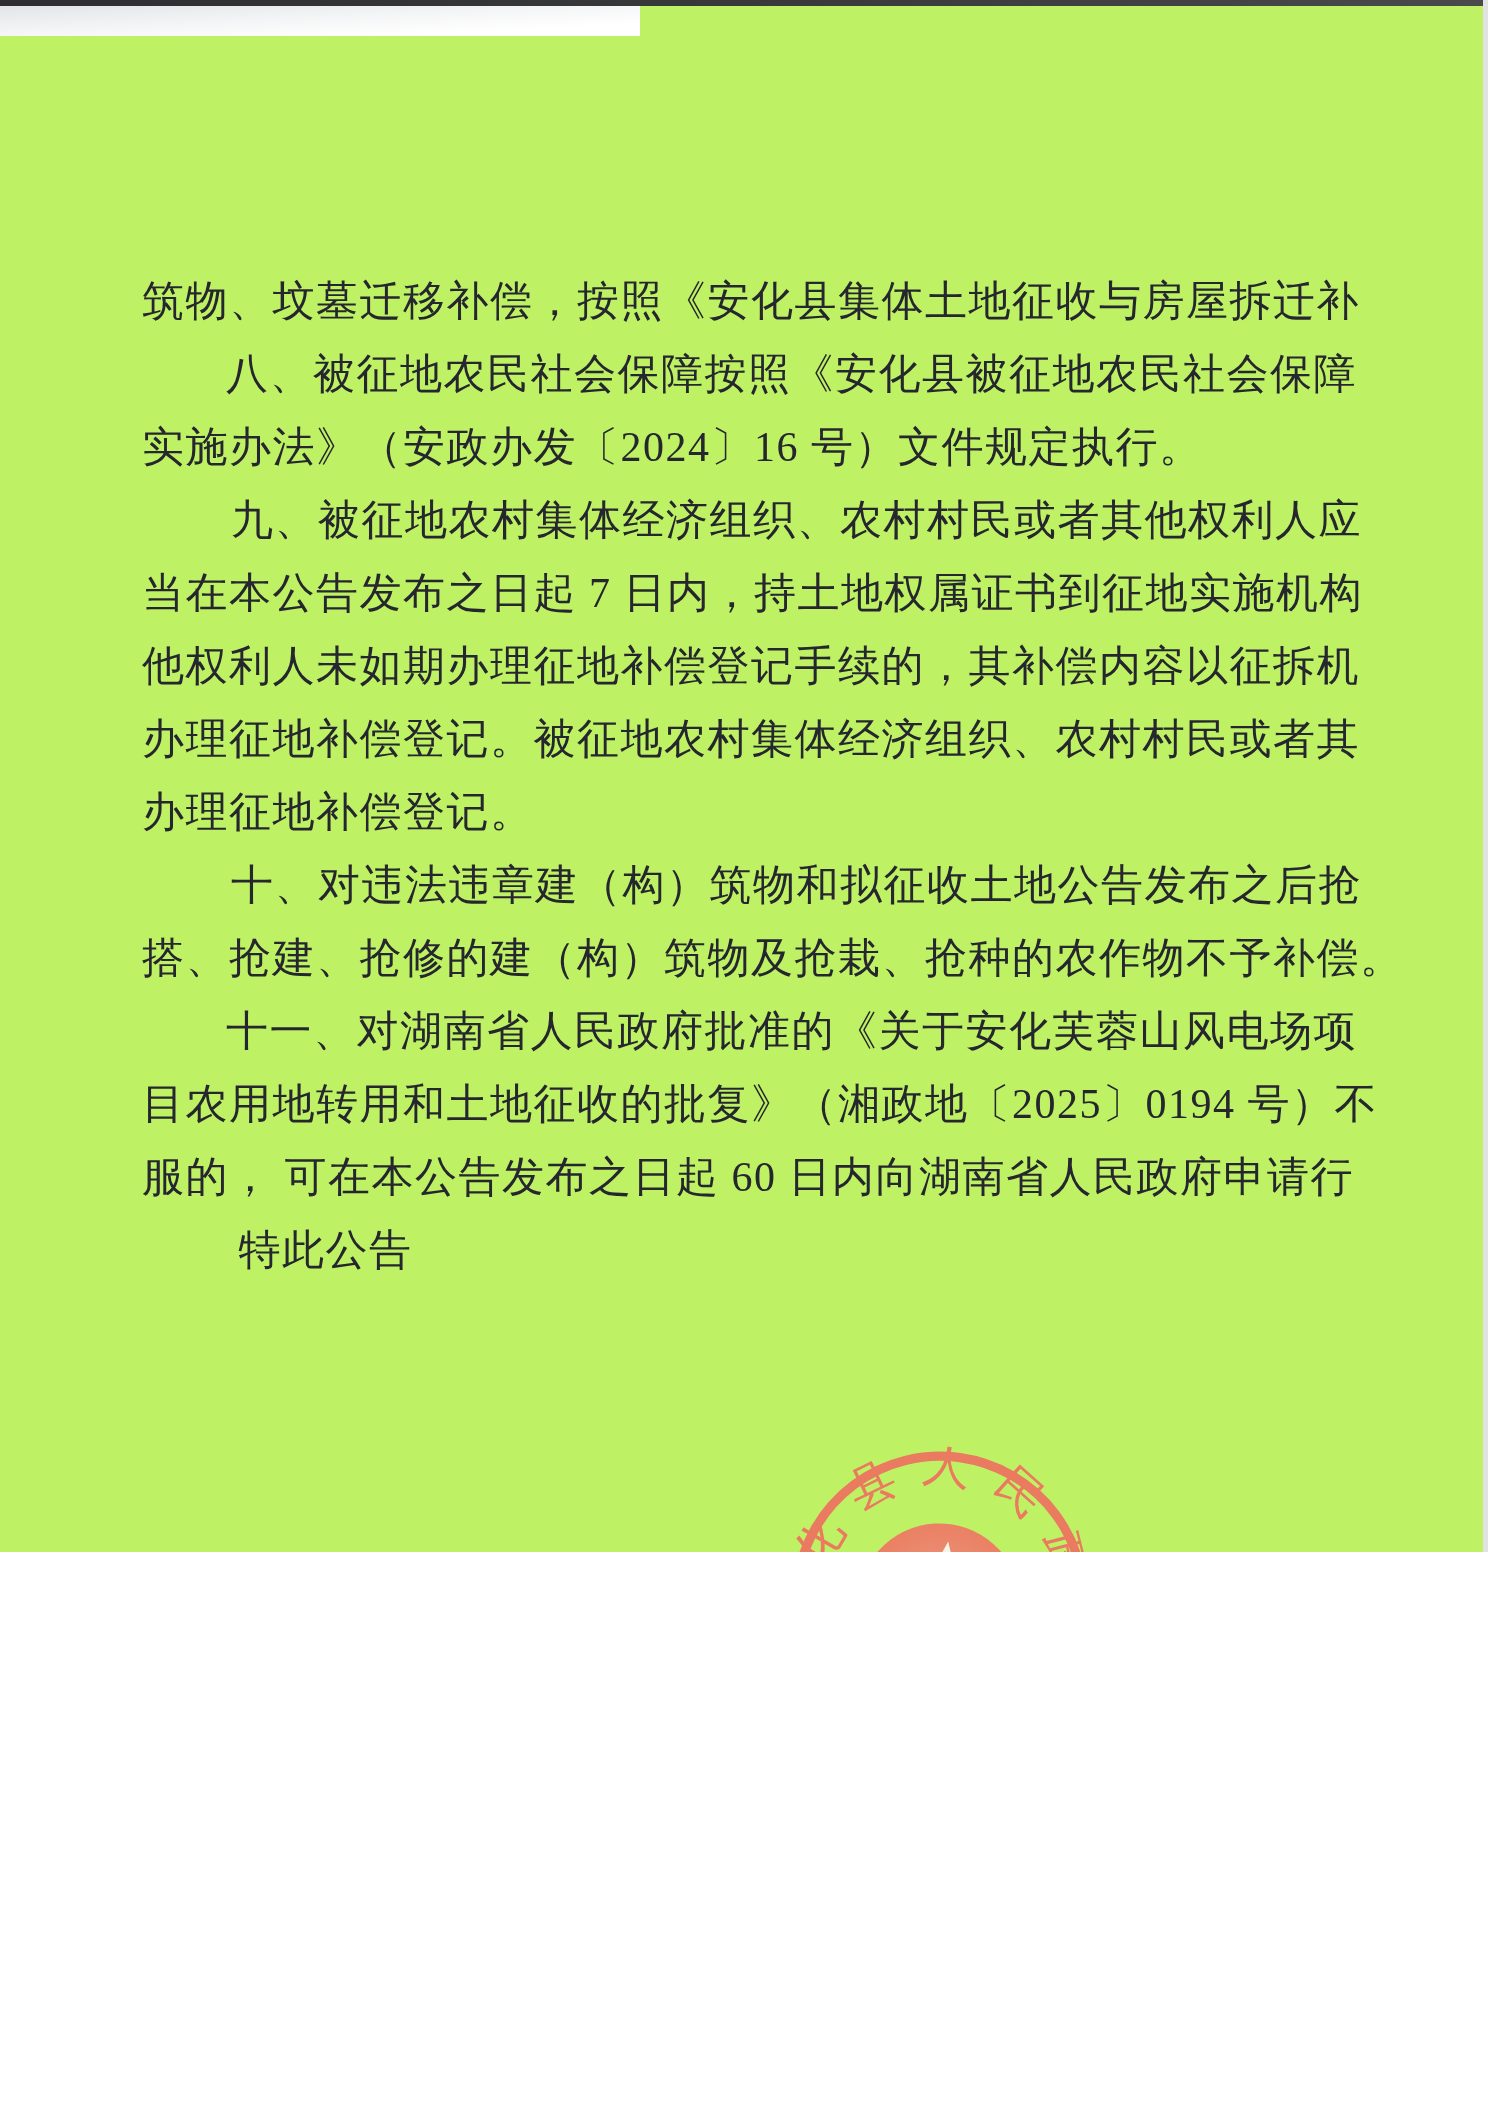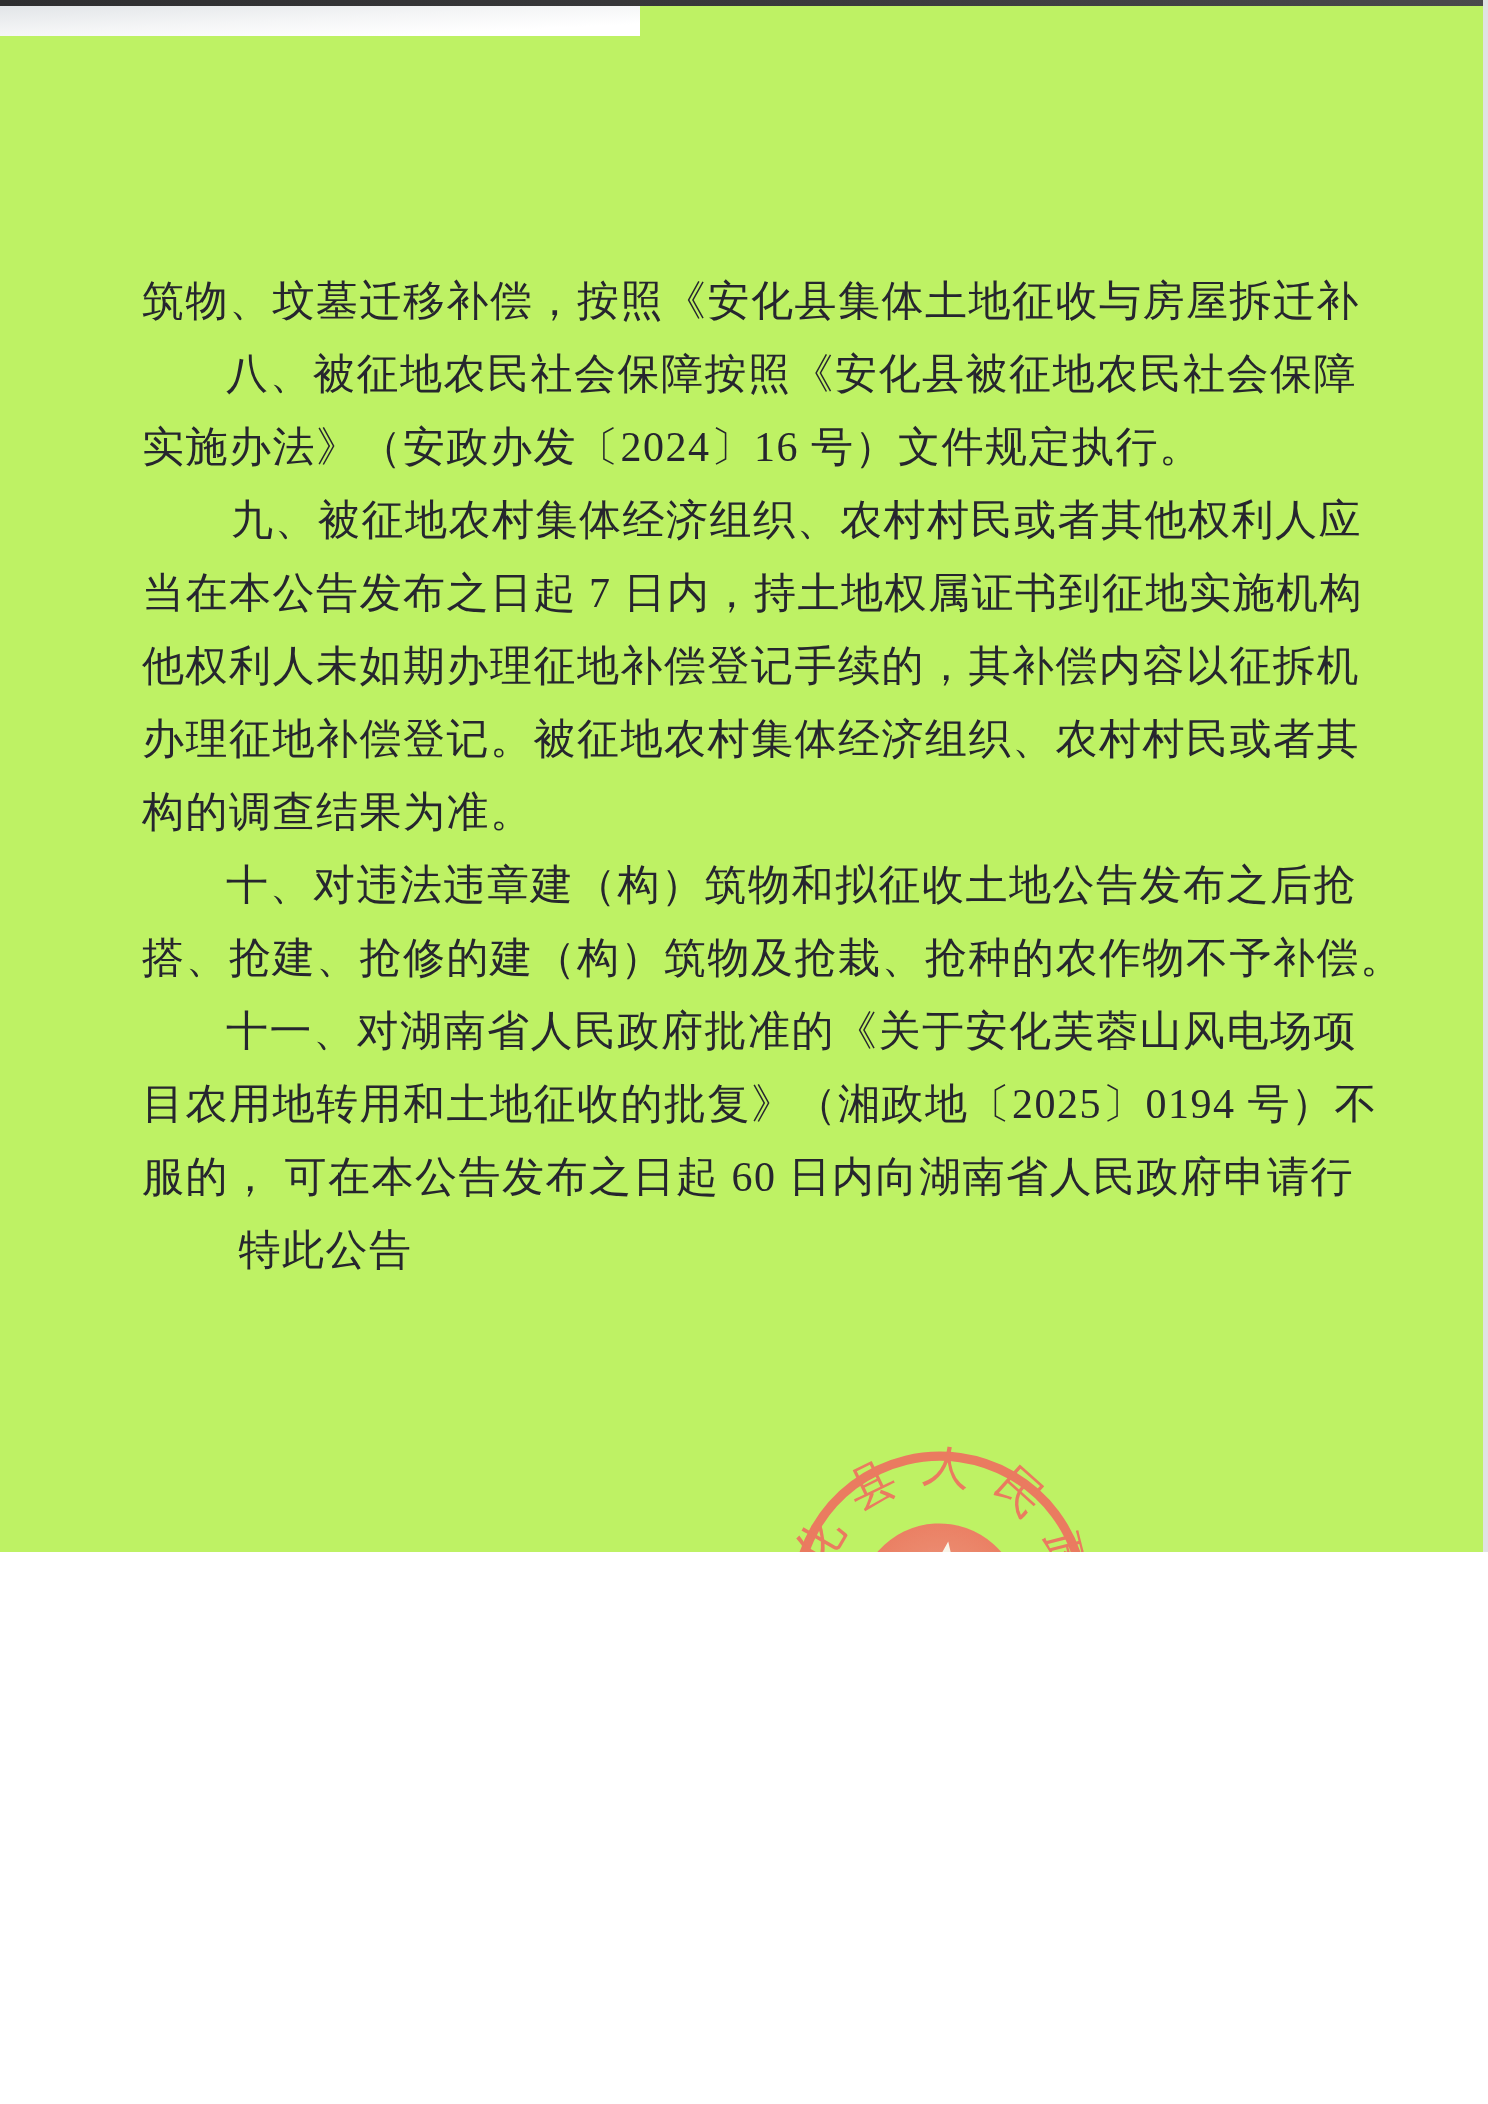--- a/index.html
+++ b/index.html
@@ -94,22 +94,22 @@
   <div class="scan-right"></div>
 
   <div class="body-text">
       <div class="doc-line">筑物、坟墓迁移补偿，按照《安化县集体土地征收与房屋拆迁补</div>
       <div class="doc-line" style="padding-left: 2em;">八、被征地农民社会保障按照《安化县被征地农民社会保障</div>
       <div class="doc-line">实施办法》（安政办发〔2024〕16 号）文件规定执行。</div>
       <div class="doc-line" style="padding-left: 2em; text-align: center;">九、被征地农村集体经济组织、农村村民或者其他权利人应</div>
       <div class="doc-line">当在本公告发布之日起 7 日内，持土地权属证书到征地实施机构</div>
       <div class="doc-line">他权利人未如期办理征地补偿登记手续的，其补偿内容以征拆机</div>
       <div class="doc-line">办理征地补偿登记。被征地农村集体经济组织、农村村民或者其</div>
-      <div class="doc-line">构的调查结果为准。</div>
-      <div class="doc-line" style="padding-left: 2em;">十、对违法违章建（构）筑物和拟征收土地公告发布之后抢</div>
+      <div class="doc-line">办理征地补偿登记。</div>
+      <div class="doc-line" style="padding-left: 2em; text-align: center;">十、对违法违章建（构）筑物和拟征收土地公告发布之后抢</div>
       <div class="doc-line">搭、抢建、抢修的建（构）筑物及抢栽、抢种的农作物不予补偿。</div>
       <div class="doc-line" style="padding-left: 2em;">十一、对湖南省人民政府批准的《关于安化芙蓉山风电场项</div>
       <div class="doc-line">目农用地转用和土地征收的批复》（湘政地〔2025〕0194 号）不</div>
       <div class="doc-line">服的， 可在本公告发布之日起 60 日内向湖南省人民政府申请行</div>
       <div class="doc-line" style="padding-left: 2.3em;">特此公告</div>
     </div>
 
   <div class="seal">
     <svg width="306" height="306" viewBox="0 0 300 300">
       <defs>

